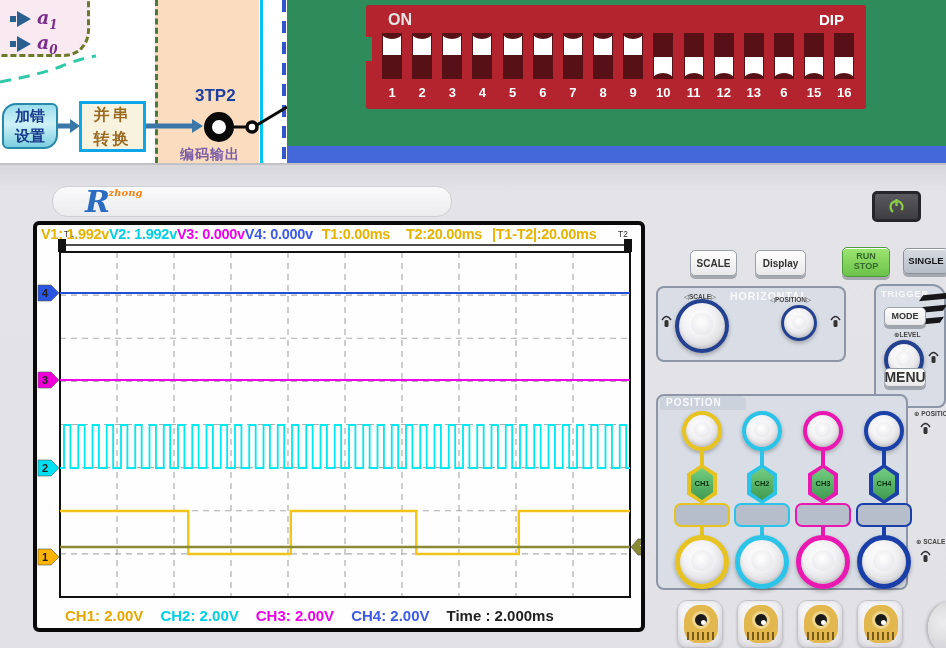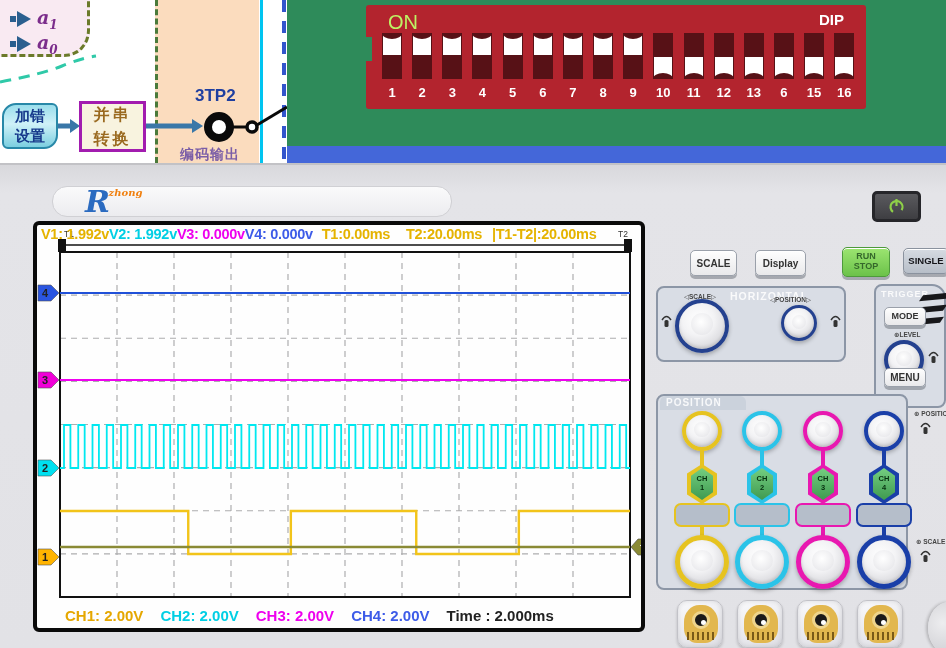--- a/index.html
+++ b/index.html
@@ -17,31 +17,31 @@
   .a-lbl{font:italic 700 19px "DejaVu Serif",serif;color:#7B2D8B;}
   .a-lbl sub{font-size:12px;}
   .peach-band{position:absolute;left:155px;top:0;width:104px;height:163px;background:#FBDCBE;
               border-left:3px dashed #4A7A3A;}
   .cyan-vline{position:absolute;left:260px;top:0;width:3px;height:163px;background:#00C4F0;}
   .blue-dash{position:absolute;left:282px;top:0;width:4px;height:163px;
              background:repeating-linear-gradient(to bottom,#3355CC 0 12px,transparent 12px 21px);}
   .btn-adderr{position:absolute;left:2px;top:103px;width:56px;height:46px;border:2px solid #2888A8;
               border-radius:14px 6px 14px 6px;background:linear-gradient(180deg,#9ADEEC,#CFF1F8 45%,#7CCFE0);
               color:#173A8C;font-weight:700;font-size:15px;line-height:1.35;display:flex;align-items:center;justify-content:center;text-align:center;}
-  .box-conv{position:absolute;left:79px;top:101px;width:67px;height:51px;background:#F8F3DF;border:3px solid #a21caf;
+  .box-conv{position:absolute;left:79px;top:101px;width:67px;height:51px;background:#F8F3DF;border:3px solid #0ea5e9;
             color:#9A6A20;font:700 16px/1.45 "DejaVu Serif",serif;display:flex;align-items:center;justify-content:center;text-align:center;letter-spacing:3px;}
   .lbl-3tp2{position:absolute;left:195px;top:86px;color:#1F3FA0;font-weight:700;font-size:17px;}
   .lbl-out{position:absolute;left:180px;top:146px;color:#7B5EA7;font-weight:700;font-size:14px;letter-spacing:1px;}
 
   
   .green-panel{position:absolute;left:287px;top:0;width:659px;height:146px;background:#2E8B5A;}
   .blue-strip{position:absolute;left:287px;top:146px;width:659px;height:19px;background:#4467D9;}
   .dip-body{position:absolute;left:79px;top:5px;width:500px;height:104px;background:#B3242E;border-radius:3px;}
   .dip-notch{position:absolute;left:-1px;top:32px;width:7px;height:24px;background:#2E8B5A;}
-  .dip-on{position:absolute;left:22px;top:6px;color:#bef264;font-weight:400;font-size:20px;}
+  .dip-on{position:absolute;left:22px;top:6px;color:#e5e5e5;font-weight:700;font-size:16px;}
   .dip-dip{position:absolute;right:22px;top:6px;color:#fff;font-weight:700;font-size:15px;}
   .dip-slot{position:absolute;top:28px;width:20px;height:46px;background:#571116;}
   .rocker{position:absolute;left:1px;width:18px;height:21px;background:#fff;overflow:hidden;}
   .rocker i{content:'';position:absolute;left:-1px;width:20px;height:12px;border-radius:50%;background:#571116;}
   .dip-num{position:absolute;top:80px;width:20px;text-align:center;color:#fff;font-weight:700;font-size:13px;}
 
   
   .body{position:absolute;left:0;top:163px;width:946px;height:485px;
         background:linear-gradient(180deg,#D8D8DC 0,#E4E4E8 28px,#E2E2E6 100%);border-top:2px solid #C2C2C6;}
   .logo-bar{position:absolute;left:52px;top:21px;width:400px;height:31px;background:linear-gradient(180deg,#FAFAFB,#ECECEF);
@@ -70,21 +70,21 @@
   .panel-title{position:absolute;font-weight:700;font-size:10.5px;letter-spacing:1px;color:rgba(255,255,255,.85);}
   .tiny-lbl{position:absolute;font-weight:700;font-size:6.5px;color:#444;white-space:nowrap;}
   .knob{position:absolute;border-radius:50%;background:radial-gradient(circle at 42% 36%,#FFFFFF 0%,#F3F3F5 40%,#DBDBDF 72%,#C6C6CC 100%);
         box-shadow:0 2px 4px rgba(0,0,0,.28),inset 0 -2px 3px rgba(0,0,0,.12);}
   .knob::after{content:'';position:absolute;left:26%;top:22%;width:48%;height:48%;border-radius:50%;
                background:radial-gradient(circle at 45% 40%,#FFF,#E2E2E6);}
   .stripe{position:absolute;width:25px;height:6px;background:#17171A;transform:skewX(-38deg) rotate(-6deg);}
   .vtab{position:absolute;left:2px;top:0px;width:86px;height:14px;background:#CBD2DC;border-radius:6px 6px 0 0;}
   .stem{position:absolute;width:4px;}
   .hex{position:absolute;clip-path:polygon(50% 0,100% 24%,100% 76%,50% 100%,0 76%,0 24%);}
-  .hex-in{display:flex;flex-direction:column;align-items:center;justify-content:center;
+  .hex-in{display:flex;flex-direction:row;align-items:center;justify-content:center;
           font-weight:700;font-size:7.5px;line-height:1.15;color:#06300F;background:linear-gradient(180deg,#74CE80,#3F9A50);}
   .pad{position:absolute;height:24px;background:#B5BECA;border-radius:7px;}
   .bnc{position:absolute;width:46px;height:48px;border-radius:10px;border:1px solid #C2C2C8;
        background:linear-gradient(160deg,#FAFAFC,#DEDEE4);box-shadow:inset 0 0 5px rgba(0,0,0,.12),0 2px 3px rgba(0,0,0,.18);}
   .bnc-gold{position:absolute;left:6px;top:4px;width:34px;height:38px;background:#E2B74E;border-radius:45% 45% 38% 38%;}
   .bnc-ring{position:absolute;left:8px;top:6px;width:18px;height:18px;border-radius:50%;background:#1A1A1A;border:3px solid #EFD58C;}
   .bnc-dot{position:absolute;left:6px;top:6px;width:5px;height:5px;border-radius:50%;background:#fff;}
   .bnc-teeth{position:absolute;left:3px;bottom:3px;width:28px;height:8px;
              background:repeating-linear-gradient(90deg,#7A5A18 0 2px,transparent 2px 5px);}
   .push-icon{position:absolute;}
@@ -330,21 +330,21 @@
       <div class="stripe" style="left:46px;top:8px;"></div>
       <div class="stripe" style="left:43px;top:20px;"></div>
       <div class="stripe" style="left:40px;top:32px;"></div>
       <div class="key" style="left:8px;top:21px;width:42px;height:19px;font-size:9px;">MODE</div>
       <div class="tiny-lbl" style="left:18px;top:45px;">⊕LEVEL</div>
       <div class="knob" style="left:8px;top:54px;width:40px;height:40px;border:4px solid #24418F;"></div>
       <svg class="push-icon" style="left:52px;top:64px;" width="11" height="15">
           <path d="M1,6 Q5.5,-1 10,6" fill="none" stroke="#333" stroke-width="1.4"></path>
           <rect x="3.5" y="6" width="4" height="7" rx="1.5" fill="#333"></rect>
         </svg>
-      <div class="key" style="left:8px;top:82px;width:42px;height:19px;font-size:10px;">MENU</div>
+      <div class="key" style="left:8px;top:82px;width:42px;height:19px;font-size:14px;">MENU</div>
     </div>
 
     <div class="panel" style="left:656px;top:229px;width:252px;height:196px;">
       <div class="vtab"></div>
       <div class="panel-title" style="left:8px;top:1px;font-size:10px;">POSITION</div>
       <div id="vcols">
       <div class="knob" style="left:24px;top:15px;width:40px;height:40px;border:4px solid #E6C320;"></div>
       <div class="stem" style="left:42px;top:54px;height:16px;background:#E6C320;"></div>
       <div class="hex" style="left:29px;top:68px;width:30px;height:40px;background:#E6C320;">
         <div class="hex hex-in" style="left:4px;top:4px;width:22px;height:32px;">

